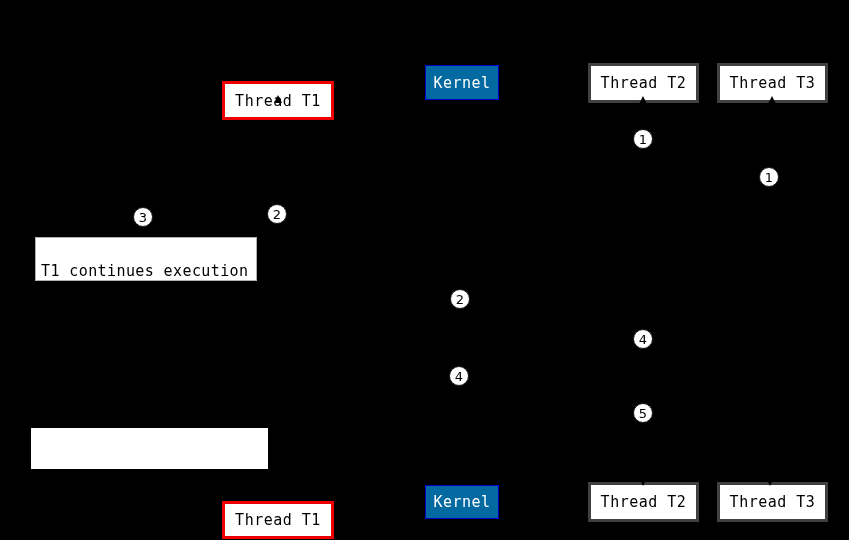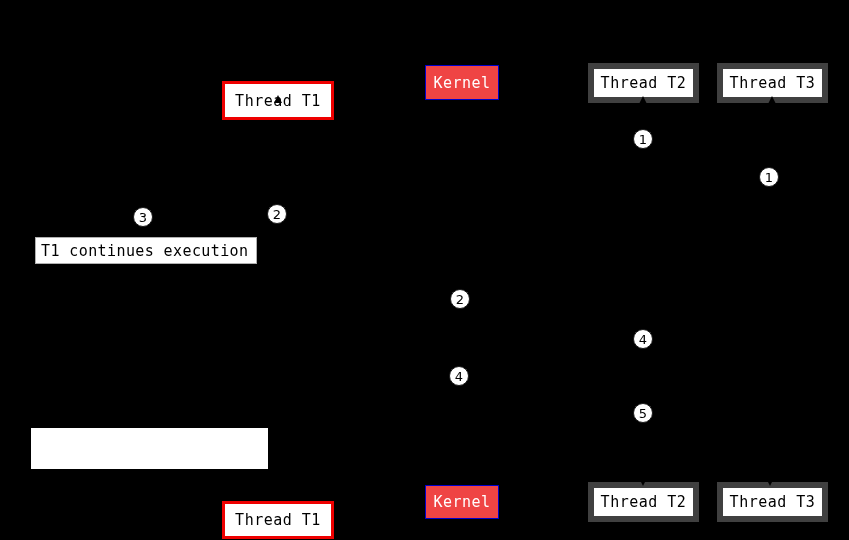--- a/index.html
+++ b/index.html
@@ -18,23 +18,23 @@
     align-items: center;
     justify-content: center;
     background: #ffffff;
     color: #000000;
     font-size: 15px;
     letter-spacing: 0.5px;
     white-space: nowrap;
     z-index: 2;
   }
   .node.red-outline  { border: 3px solid #ee0000; margin-top: 18px; }
-  .node.blue-outline { border: 6px solid #404040; }
+  .node.blue-outline { border: 3px solid #404040; }
   .node.kernel {
-    background: #ef4444;
+    background: #0369a1;
     border: 1px solid #0000cc;
     color: #ffffff;
   }
   .lifeline {
     position: absolute;
     width: 1px;
     background: #000000; 
     z-index: 1;
   }
   .marker {
@@ -51,29 +51,29 @@
     justify-content: center;
     font-family: "DejaVu Sans", "Liberation Sans", sans-serif;
     font-size: 13px;
     z-index: 3;
   }
   .annotation {
     position: absolute;
     left: 35px;
     top: 237px;
     width: 222px;
-    height: 27px;
+    height: 44px;
     box-sizing: border-box;
     background: #ffffff;
     border: 1px solid #b0b0b0;
     color: #000000;
     font-size: 15px;
     letter-spacing: 0.4px;
     display: flex;
-    align-items: center;
+    align-items: flex-end;
     padding-left: 5px;
     white-space: nowrap;
     z-index: 3;
   }
   .blank-panel {
     position: absolute;
     left: 31px;
     top: 428px;
     width: 237px;
     height: 41px;

